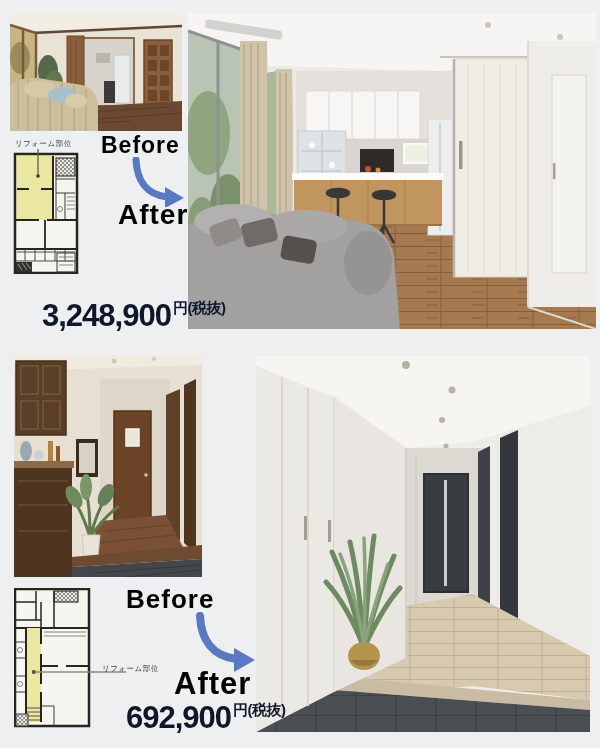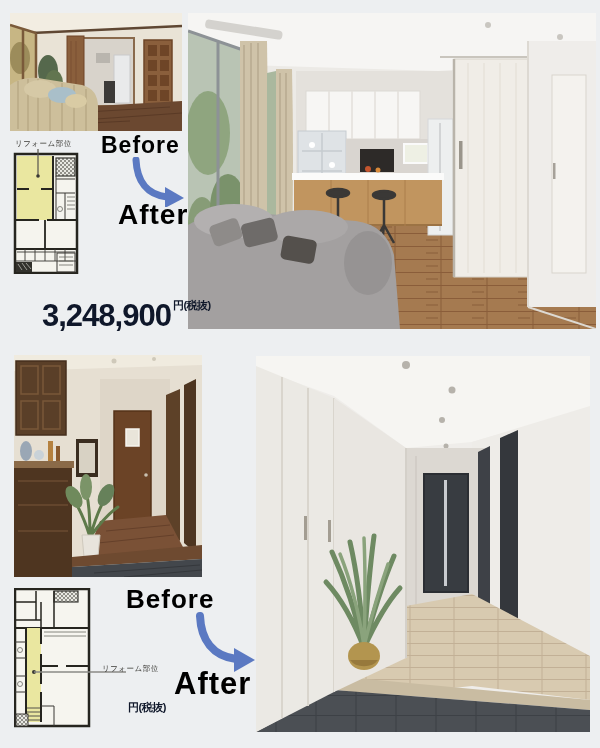--- a/index.html
+++ b/index.html
@@ -4,21 +4,21 @@
 <style>
   html,body{margin:0;padding:0;}
   body{font-family:"Liberation Sans",sans-serif;}
   .canvas{position:relative;width:600px;height:748px;background:#edeff1;overflow:hidden;}
   .photo{position:absolute;overflow:hidden;}
   .photo svg{display:block;width:100%;height:100%;}
   .ba-label{position:absolute;font-weight:bold;color:#000000;letter-spacing:1px;}
   .plan-label{position:absolute;font-size:7.5px;color:#3b3a36;letter-spacing:0.5px;white-space:nowrap;}
   .price{position:absolute;display:flex;align-items:flex-start;color:#0f172a;white-space:nowrap;}
   .price .num{font-size:31px;font-weight:bold;letter-spacing:-1px;line-height:1;}
-  .price .unit{font-size:11px;font-weight:bold;letter-spacing:-0.5px;line-height:1;padding:0 0 1px 2px;}
+  .price .unit{font-size:15px;font-weight:bold;letter-spacing:-0.5px;line-height:1;padding:0 0 1px 2px;}
 </style>
 </head>
 <body>
 
 <div class="canvas">
 
   <div class="photo" style="left:10px;top:13px;width:172px;height:118px;">
     <svg viewBox="0 0 172 118" preserveAspectRatio="none">
       <rect width="172" height="118" fill="#e9e3d6"></rect>
       <polygon points="0,0 172,0 172,12 0,20" fill="#f2ede2"></polygon>
@@ -327,16 +327,17 @@
   <div class="photo" style="left:190px;top:612px;width:66px;height:60px;">
     <svg viewBox="0 0 66 60">
       <path d="M10,4 C11,28 23,44 46,47" stroke="#5b79c2" stroke-width="8" fill="none" stroke-linecap="round"></path>
       <polygon points="44,36 65,48 44,60" fill="#5b79c2"></polygon>
     </svg>
   </div>
 
   <div class="ba-label" style="left:174px;top:666px;font-size:31px;">After</div>
 
   <div class="price" style="left:126px;top:702px;">
+    <span class="num">692,900</span>
       <span class="unit">円(税抜)</span>
   </div>
 
 </div>
 
 </body></html>

